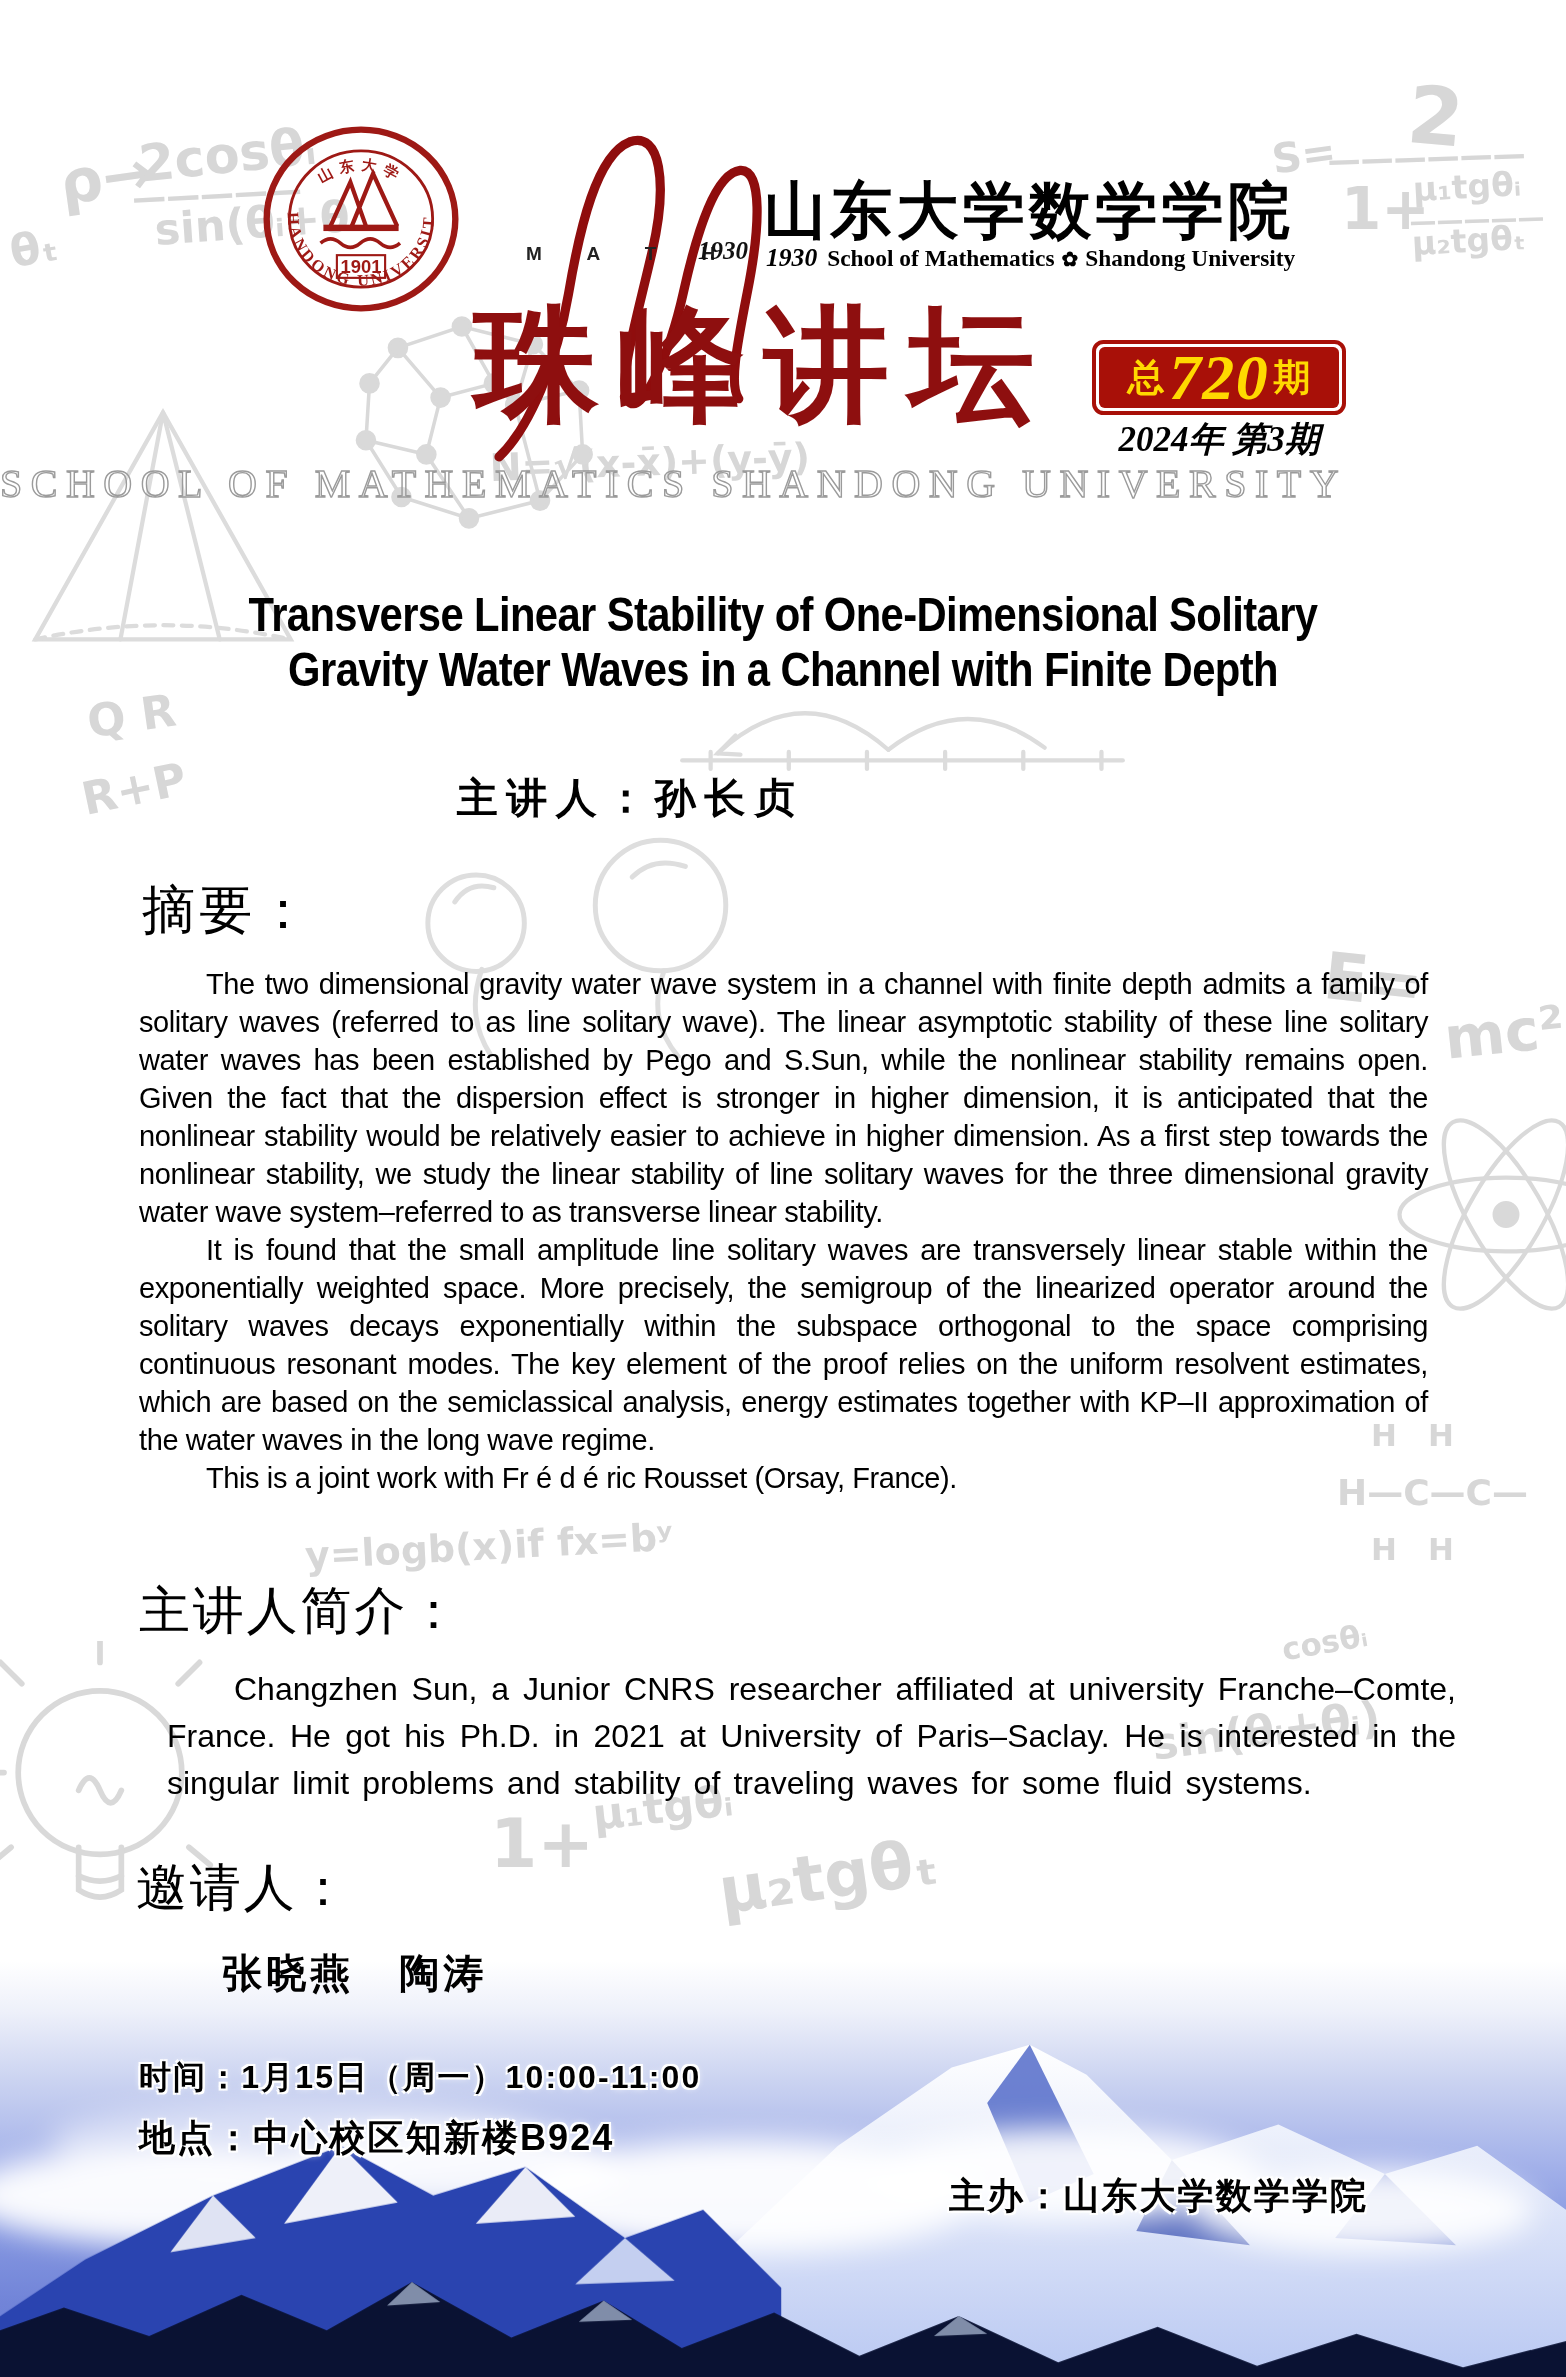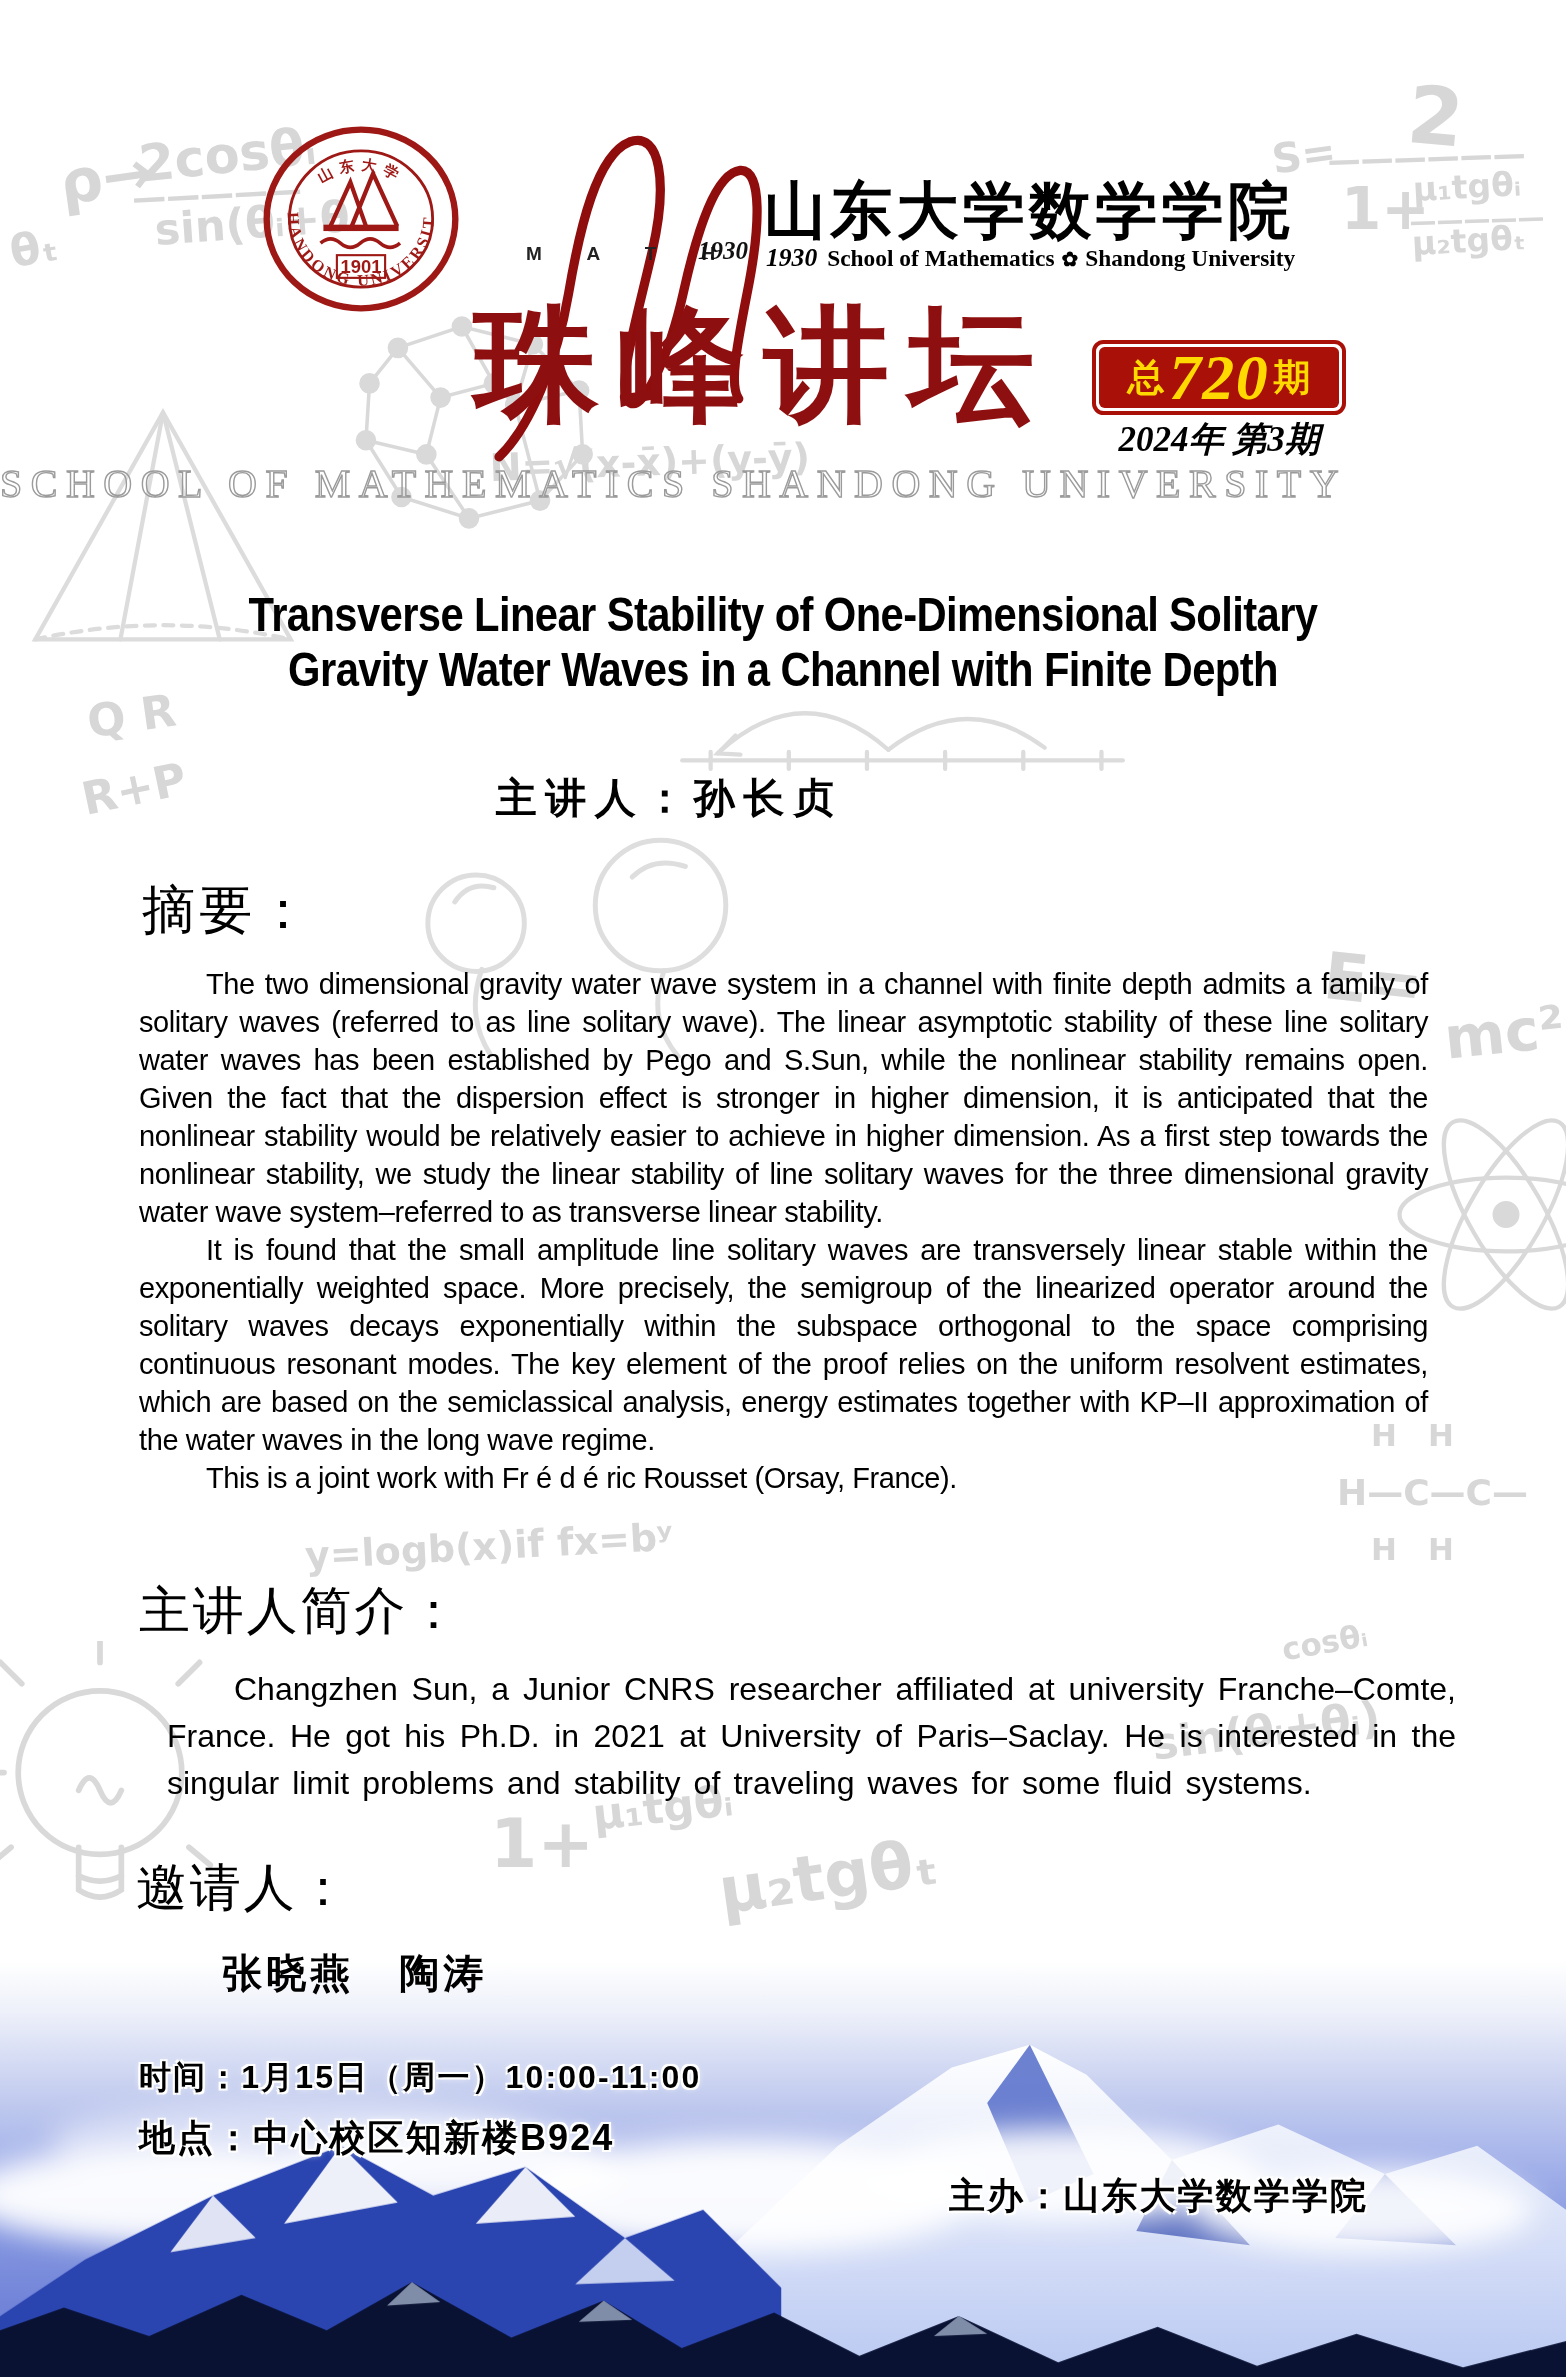--- a/index.html
+++ b/index.html
@@ -36,21 +36,21 @@
   #issue{left:1092px;top:416px;width:254px;text-align:center;font-size:35px;font-weight:900;
          font-style:italic;font-family:"Liberation Serif",serif;color:#000;z-index:3;white-space:nowrap;}
   #watermark{left:0;top:460px;width:1310px;text-align:center;white-space:nowrap;z-index:2;
              font-family:"Liberation Serif",serif;font-size:40px;letter-spacing:8.5px;
              color:rgba(255,255,255,0.15);-webkit-text-stroke:1.4px #9b9b9b;}
   
   #talk-title{left:0;top:587px;width:1566px;text-align:center;z-index:3;font-weight:bold;
               font-size:48px;line-height:55px;color:#000;transform:scaleX(0.87);transform-origin:50% 0;
               letter-spacing:-0.7px;}
   #speaker-line{left:0;top:771px;width:1260px;text-align:center;z-index:3;font-size:41px;
-                font-weight:900;letter-spacing:8.5px;font-family:"Liberation Serif",serif;color:#000;padding-left:39px;}
+                font-weight:900;letter-spacing:8.5px;font-family:"Liberation Serif",serif;color:#000;}
   
   .cn-heading{font-family:"Liberation Serif",serif;font-weight:400;color:#000;z-index:3;white-space:nowrap;}
   #abstract-heading{left:142px;top:875px;font-size:53px;letter-spacing:4.3px;}
   #bio-heading{left:139px;top:1577px;font-size:51px;letter-spacing:2.8px;}
   #invite-heading{left:136px;top:1854px;font-size:51px;letter-spacing:2.8px;}
   
   #abstract-body{left:139px;top:965px;width:1289px;z-index:3;font-size:29px;line-height:38px;
                  text-align:justify;letter-spacing:-0.4px;color:#000;}
   #abstract-body p{margin:0;text-indent:67px;}
   #bio-body{left:139px;top:1666px;width:1289px;z-index:3;font-size:32px;line-height:47px;

